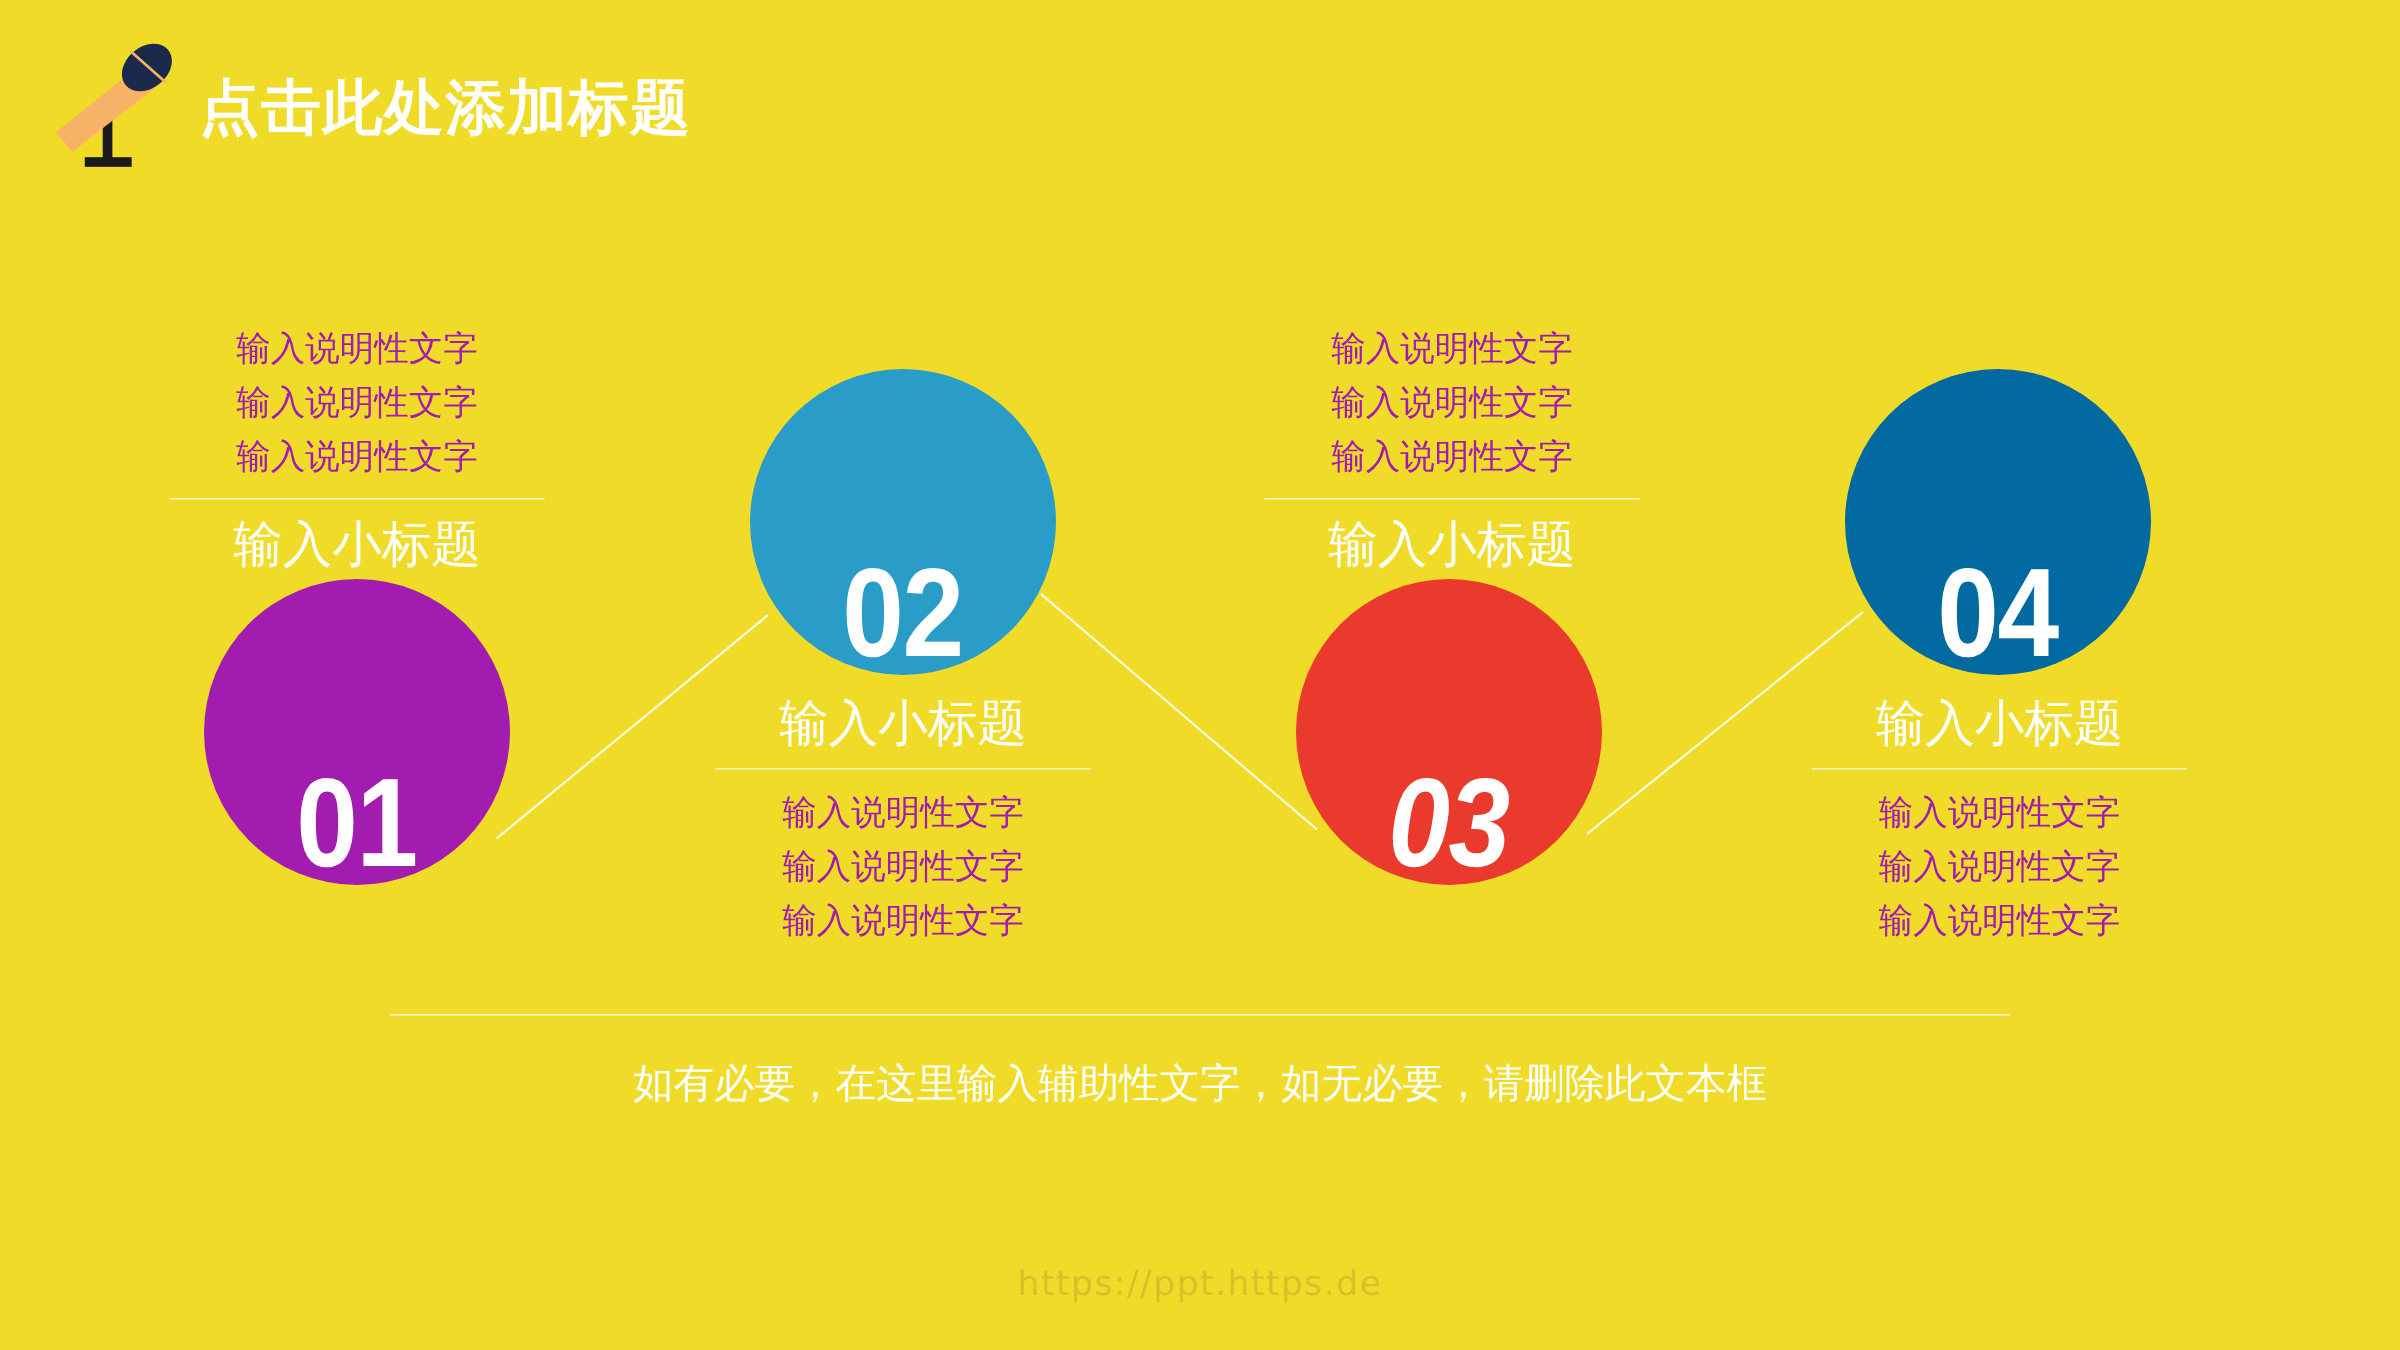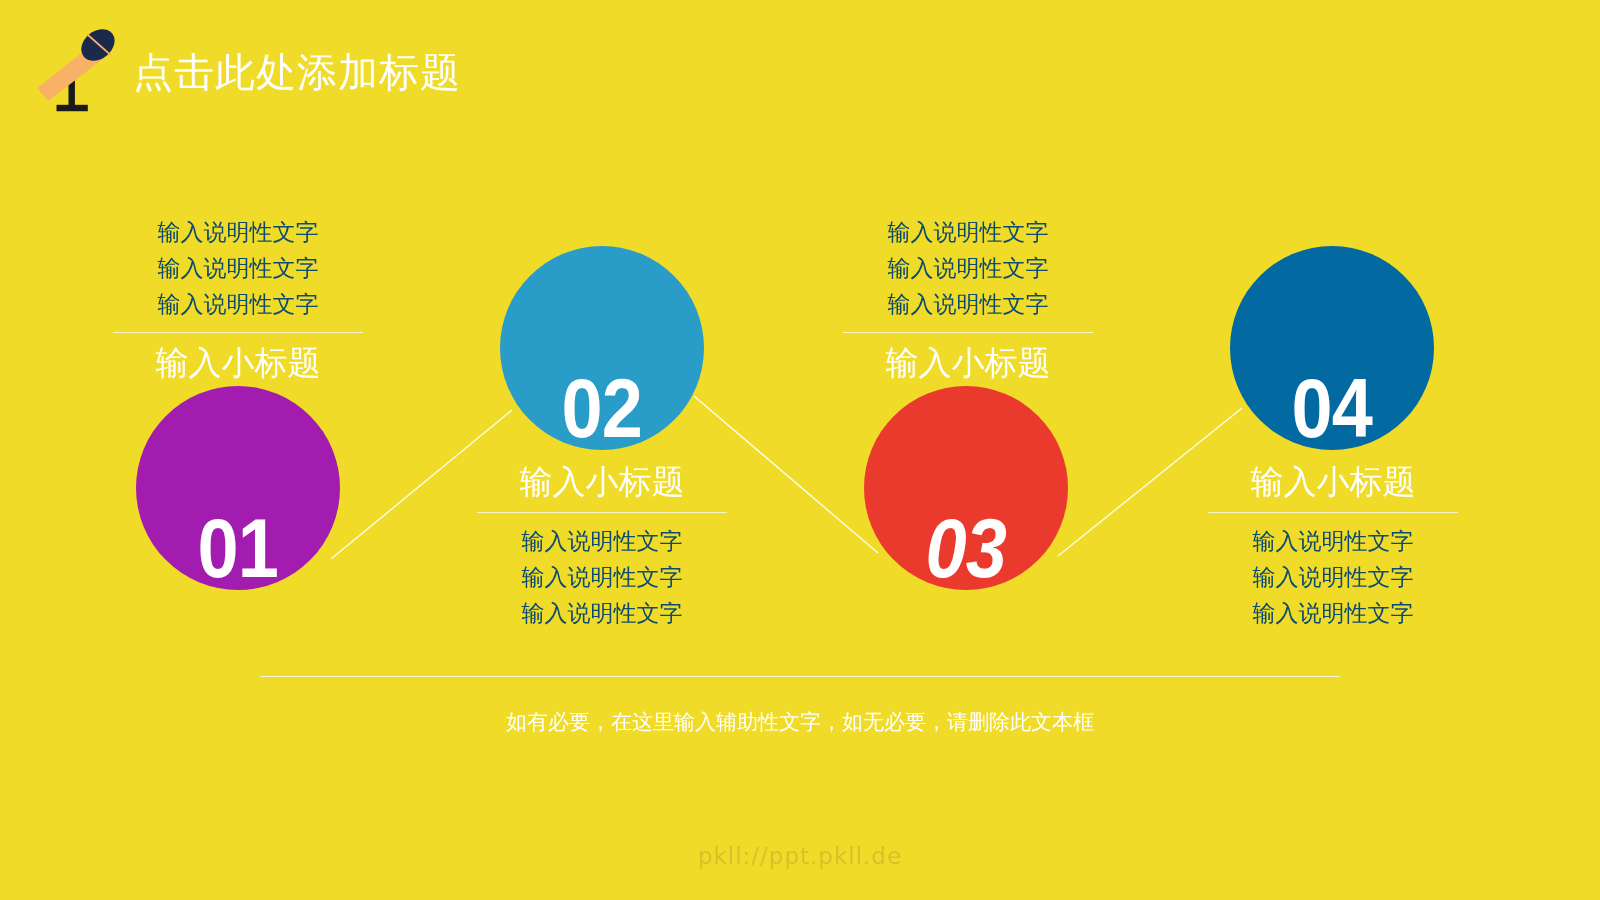--- a/index.html
+++ b/index.html
@@ -33,21 +33,21 @@
     left: 28px;
     top: 22px;
     width: 92px;
     height: 92px;
   }
   #slide-title {
     position: absolute;
     left: 133px;
     top: 50px;
     font-size: 40px;
-    font-weight: normal;
+    font-weight: bold;
     color: #ffffff;
     letter-spacing: 1px;
     line-height: 1.1;
     white-space: nowrap;
   }
 
   
   #connectors {
     position: absolute;
     left: 0;
@@ -82,21 +82,21 @@
   
   .col-text {
     position: absolute;
     width: 250px;
     text-align: center;
     color: #ffffff;
   }
   .desc-line {
     font-size: 23px;
     line-height: 36px;
-    color: #0c4a6e;
+    color: #a21caf;
     white-space: nowrap;
   }
   .sub-title {
     font-size: 33px;
     line-height: 40px;
     color: #ffffff;
     white-space: nowrap;
   }
   .hr-thin {
     height: 0;
@@ -122,21 +122,21 @@
     width: 1080px;
     text-align: center;
   }
   #bottom-rule {
     height: 0;
     border-top: 1px solid rgba(255,255,255,0.8);
     width: 100%;
   }
   #bottom-caption {
     margin-top: 26px;
-    font-size: 21px;
+    font-size: 27px;
     line-height: 38px;
     color: #ffffff;
     white-space: nowrap;
   }
 
   
   #watermark {
     position: absolute;
     left: 0;
     top: 843px;
@@ -220,15 +220,15 @@
     <div class="desc-line">输入说明性文字</div>
     <div class="desc-line">输入说明性文字</div>
     <div class="desc-line">输入说明性文字</div>
   </div>
 
   <div id="bottom-block">
     <div id="bottom-rule"></div>
     <div id="bottom-caption">如有必要，在这里输入辅助性文字，如无必要，请删除此文本框</div>
   </div>
 
-  <div id="watermark">pkll://ppt.pkll.de</div>
+  <div id="watermark">https://ppt.https.de</div>
 
 </div>
 
 </body></html>

